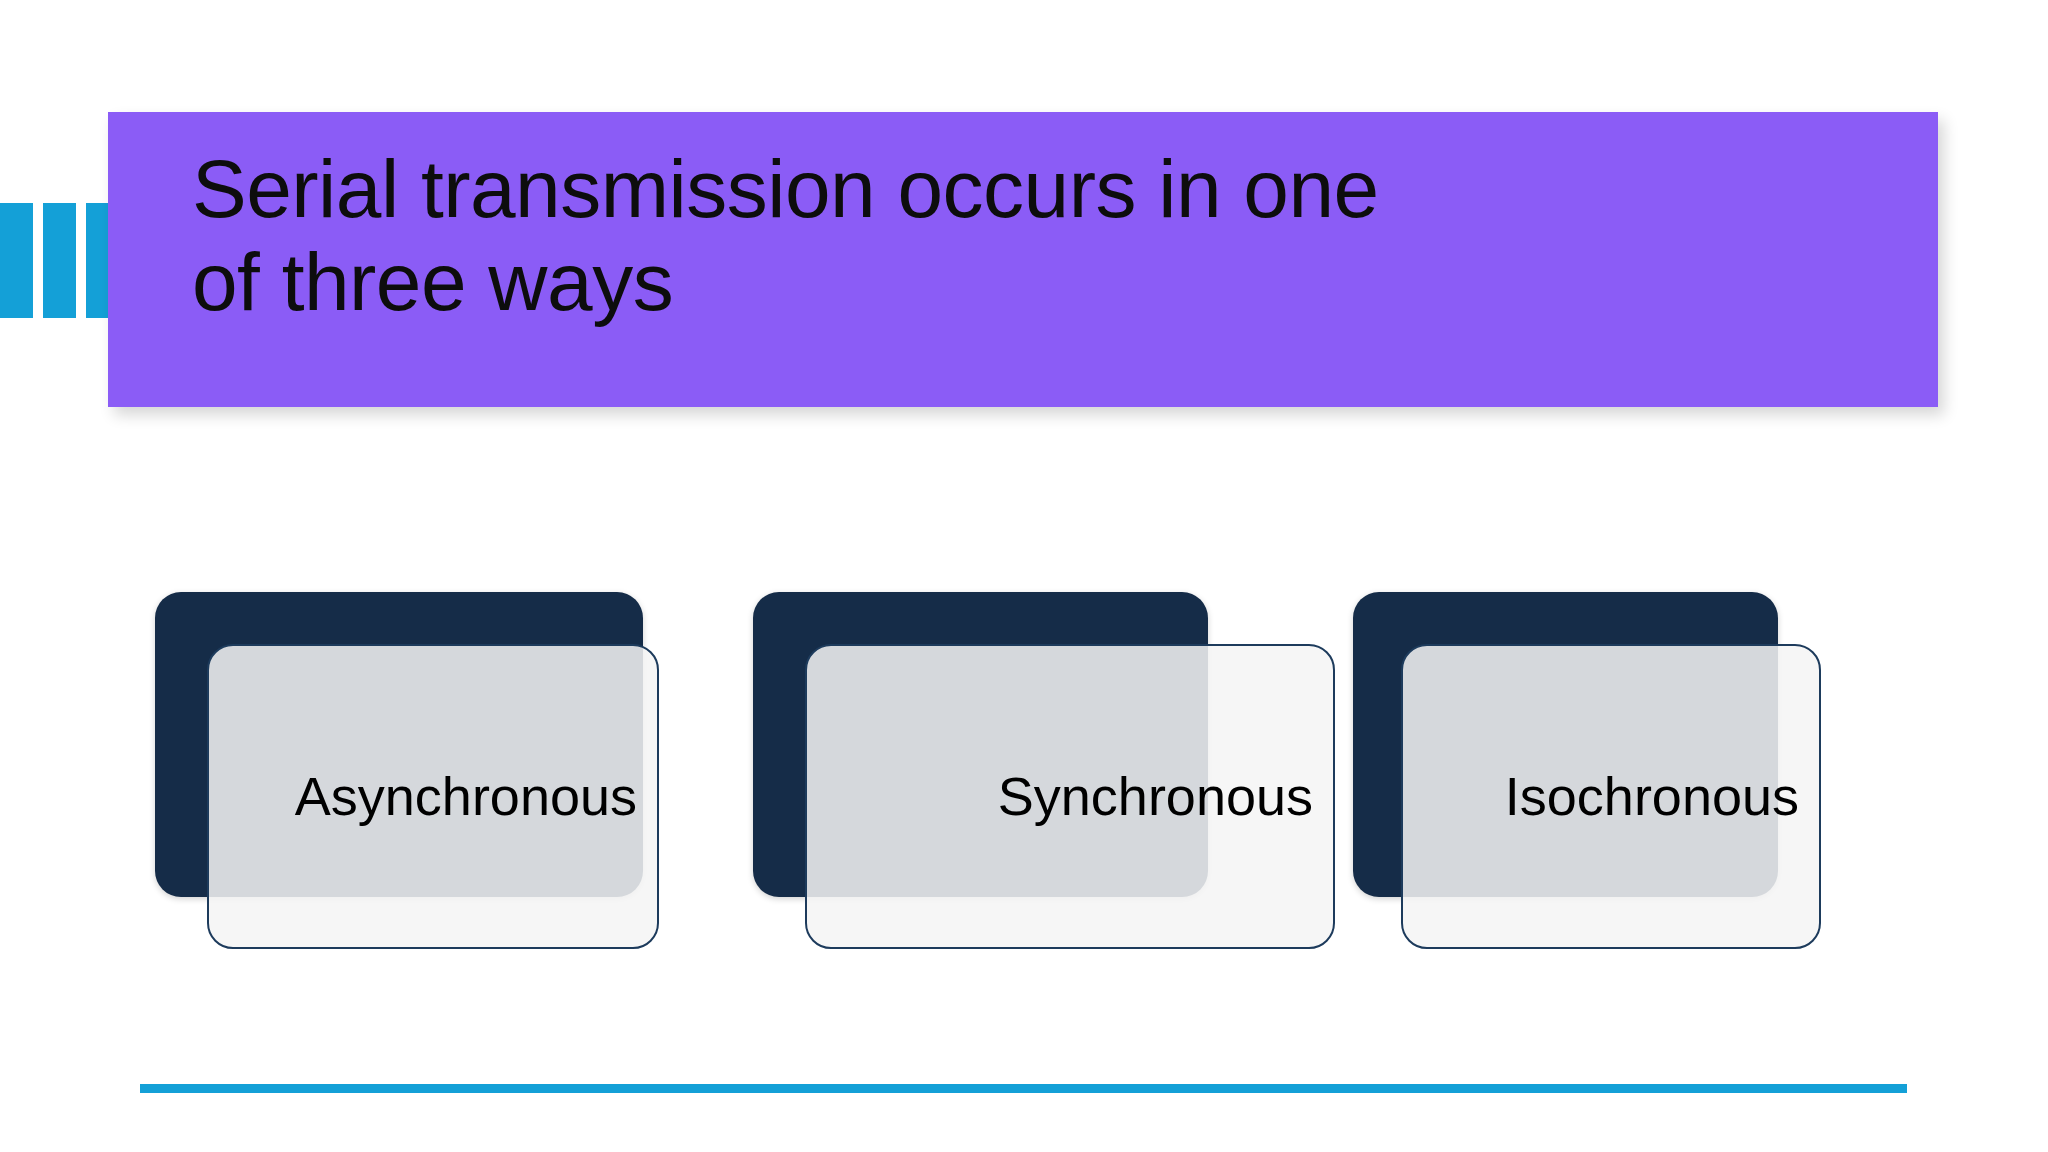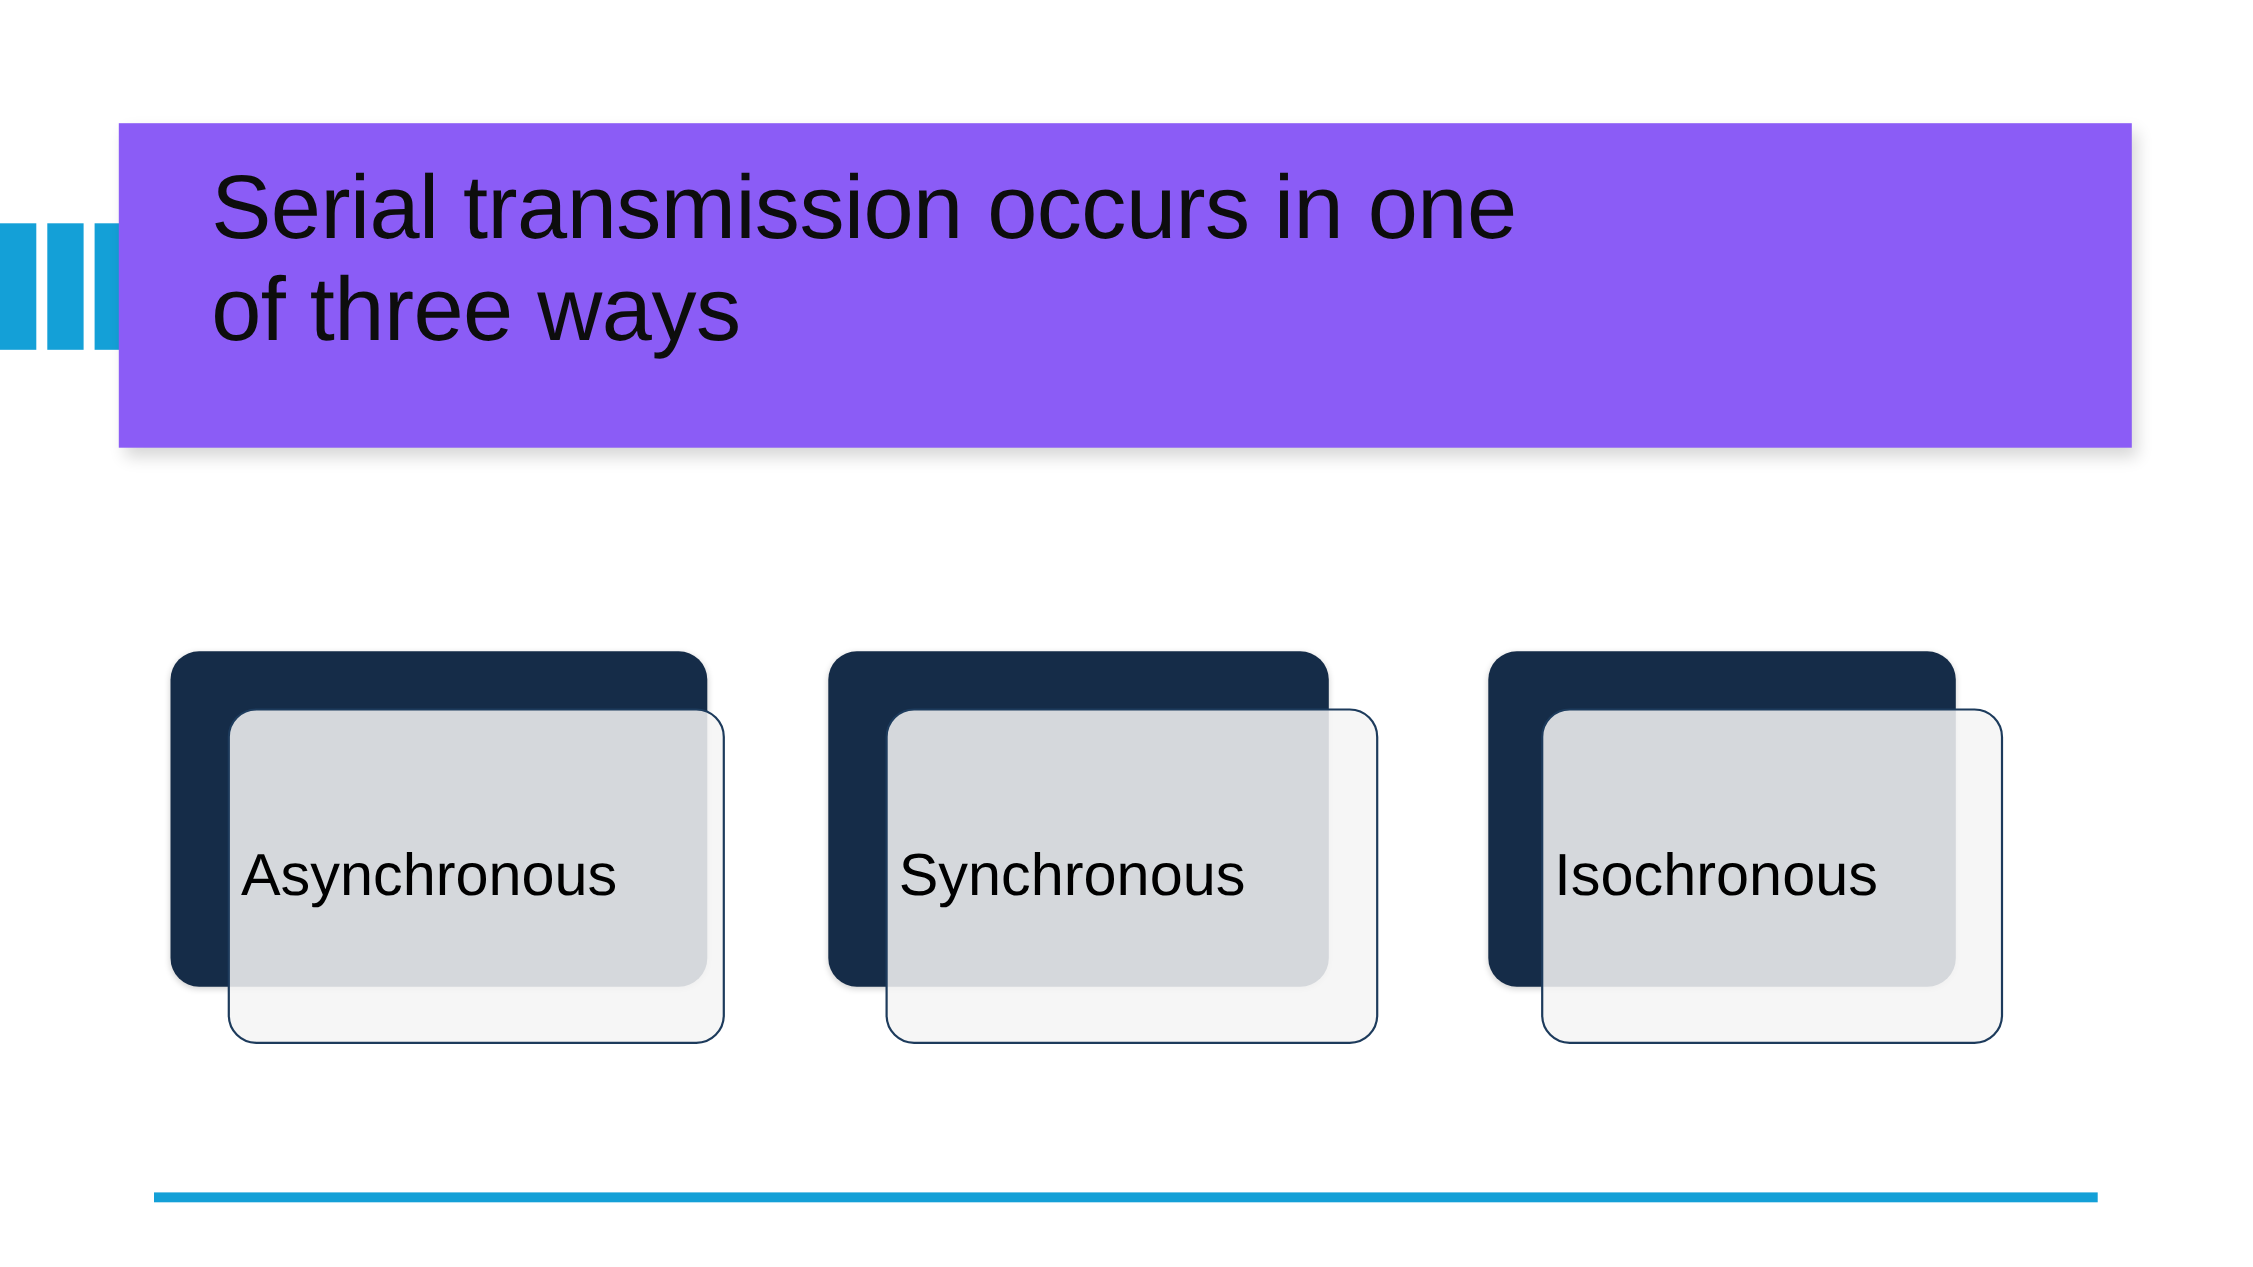--- a/index.html
+++ b/index.html
@@ -93,35 +93,35 @@
     border-radius: 26px;
     display: flex;
     align-items: center;
     justify-content: center;
     box-sizing: border-box;
   }
   .card-label {
     font-size: 54px;
     line-height: 1.15;
     color: #000000;
-    text-align: left;
-    padding: 0 10px;
+    text-align: right;
+    padding: 0 20px;
     width: 100%;
     word-break: break-word;
   }
 
   
   .g1 { left: 155px; top: 592px; }
   .g1 .card-back  { width: 488px; height: 305px; }
   .g1 .card-front { left: 52px; top: 52px; width: 452px; height: 305px; }
 
   
   .g2 { left: 753px; top: 592px; }
   .g2 .card-back  { width: 455px; height: 305px; }
-  .g2 .card-front { left: 52px; top: 52px; width: 448px; height: 305px; }
+  .g2 .card-front { left: 52px; top: 52px; width: 530px; height: 305px; }
 
   
   .g3 { left: 1353px; top: 592px; }
   .g3 .card-back  { width: 425px; height: 305px; }
   .g3 .card-front { left: 48px; top: 52px; width: 420px; height: 305px; }
 
   
   .bottom-rule {
     position: absolute;
     left: 140px;

